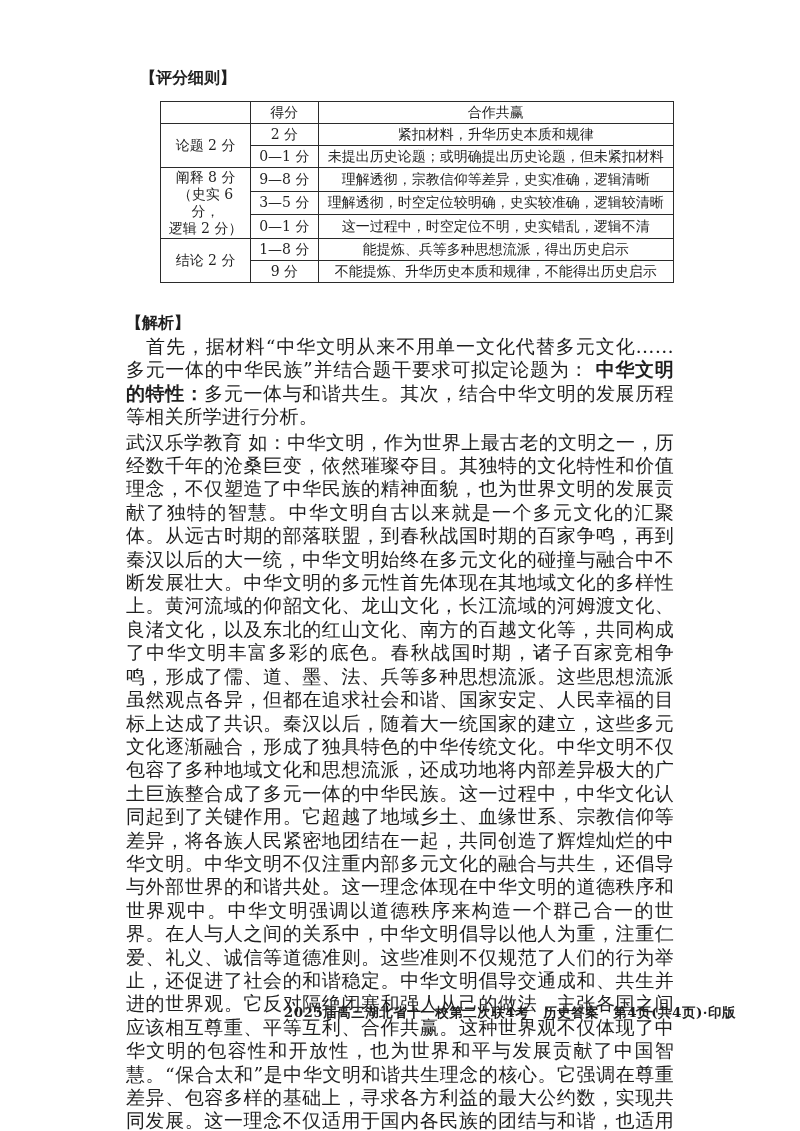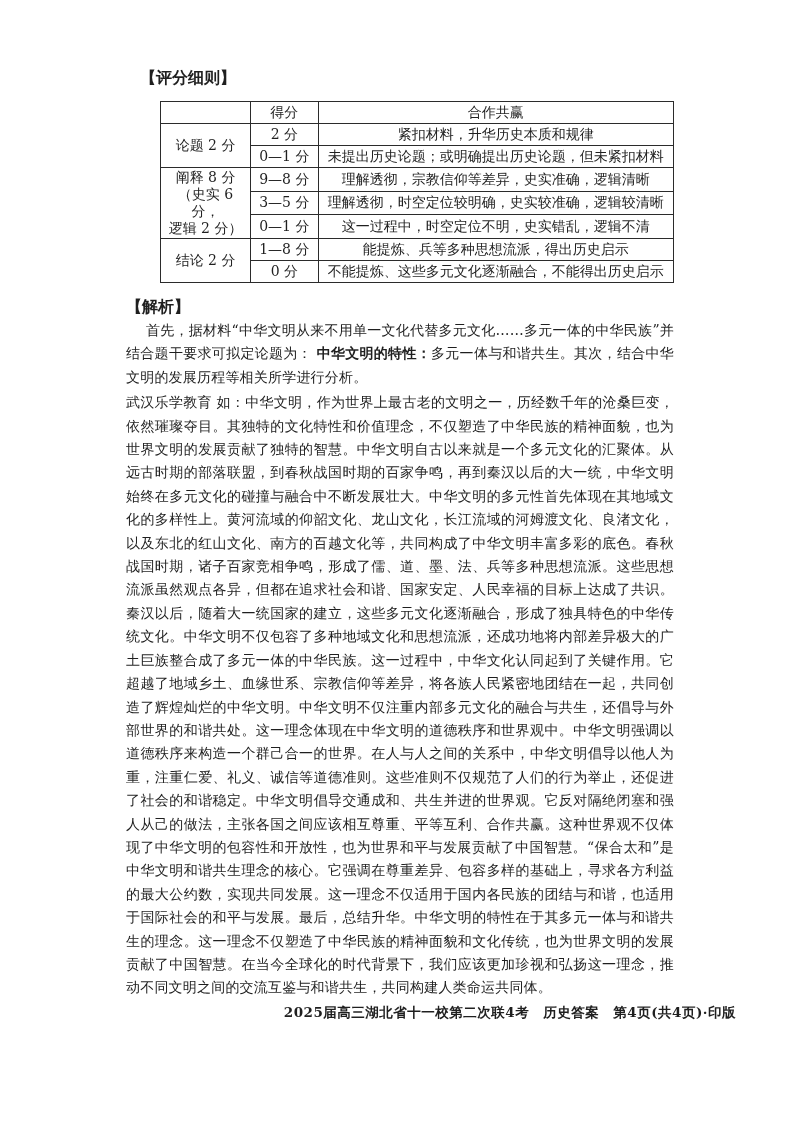--- a/index.html
+++ b/index.html
@@ -34,24 +34,24 @@
     font-size:14px;
     line-height:17px;
     padding:1px 4px;
     height:22px;
     box-sizing:border-box;
   }
   .col-cat  { width:93px;  }
   .col-score{ width:70px;  }
   .col-level{ width:373px; }
   .cat-cell { white-space:pre-line; }
-  .analysis-heading { margin-top:14px; }
+  .analysis-heading { margin-top:30px; }
   .para {
     margin:2px 0 0 0;
-    font-size:14px;
+    font-size:19px;
     line-height:23.4px;
     text-align:justify;
     letter-spacing:0.2px;
   }
   .para-indent { text-indent:20px; }
   .thesis-bold { font-weight:bold; }
   .page-footer {
     position:absolute;
     left:0; top:1004px;
     width:100%;
@@ -98,22 +98,22 @@
       <tr>
         <td>0—1 分</td>
         <td>这一过程中，时空定位不明，史实错乱，逻辑不清</td>
       </tr>
       <tr>
         <td class="cat-cell" rowspan="2">结论 2 分</td>
         <td>1—8 分</td>
         <td>能提炼、兵等多种思想流派，得出历史启示</td>
       </tr>
       <tr>
-        <td>0 分</td>
-        <td>不能提炼、这些多元文化逐渐融合，不能得出历史启示</td>
+        <td>9 分</td>
+        <td>不能提炼、升华历史本质和规律，不能得出历史启示</td>
       </tr>
     </tbody>
   </table>
 
   <h2 class="section-heading analysis-heading">【解析】</h2>
 
   <p class="para para-indent">
     <span>首先，据材料“中华文明从来不用单一文化代替多元文化……多元一体的中华民族”并结合题干要求可拟定论题为： </span><b class="thesis-bold">中华文明的特性：</b><span>多元一体与和谐共生。其次，结合中华文明的发展历程等相关所学进行分析。</span>
   </p>
 

